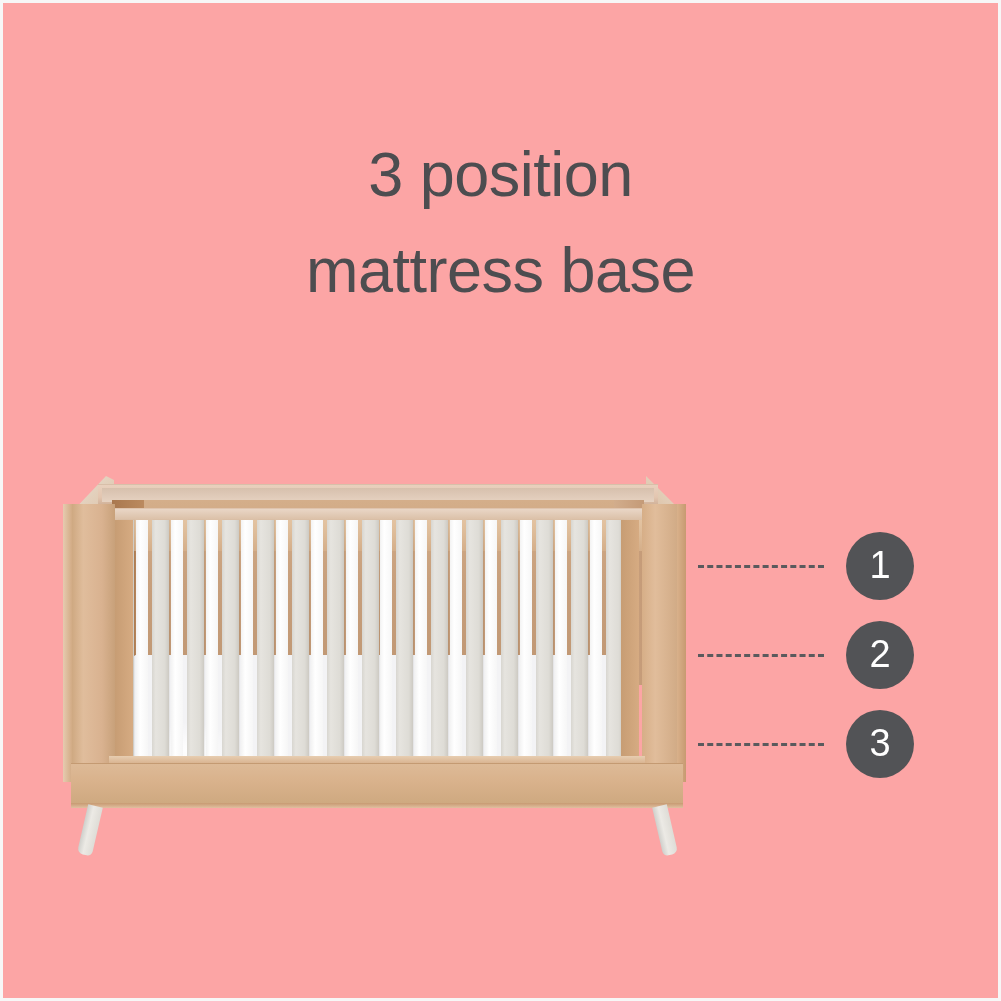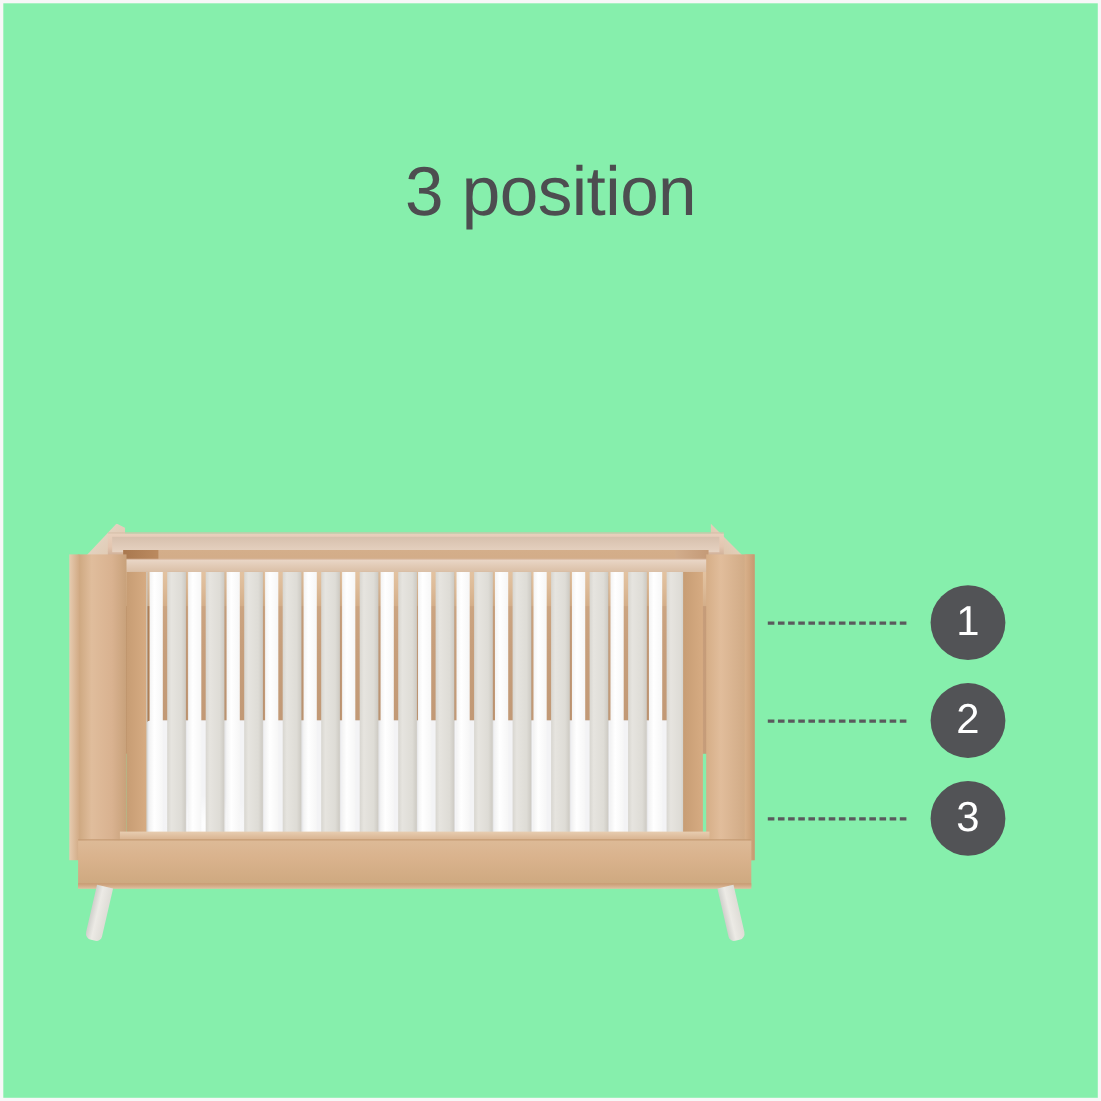--- a/index.html
+++ b/index.html
@@ -10,21 +10,21 @@
     width: 1001px;
     height: 1001px;
     background: #f4f4f4;
     font-family: "Liberation Sans", sans-serif;
     overflow: hidden;
   }
   #stage {
     position: relative;
     width: 1001px;
     height: 1001px;
-    background: #86efac;
+    background: #fca5a5;
     overflow: hidden;
   }
   
   #edge-frame {
     position: absolute;
     inset: 0;
     border: 3px solid #f7f7f7;
     pointer-events: none;
   }
 
@@ -289,20 +289,21 @@
     padding-bottom: 2px;
   }
 </style>
 </head>
 <body>
 
 <div id="stage">
 
   <div id="headline">
     <span class="line">3 position</span>
+    <span class="line">mattress base</span>
   </div>
 
   <div id="crib">
 
     <div class="top-deck">
       <div class="deck-left-face"></div>
       <div class="deck-right-face"></div>
     </div>
 
     <div class="back-rail"></div>

